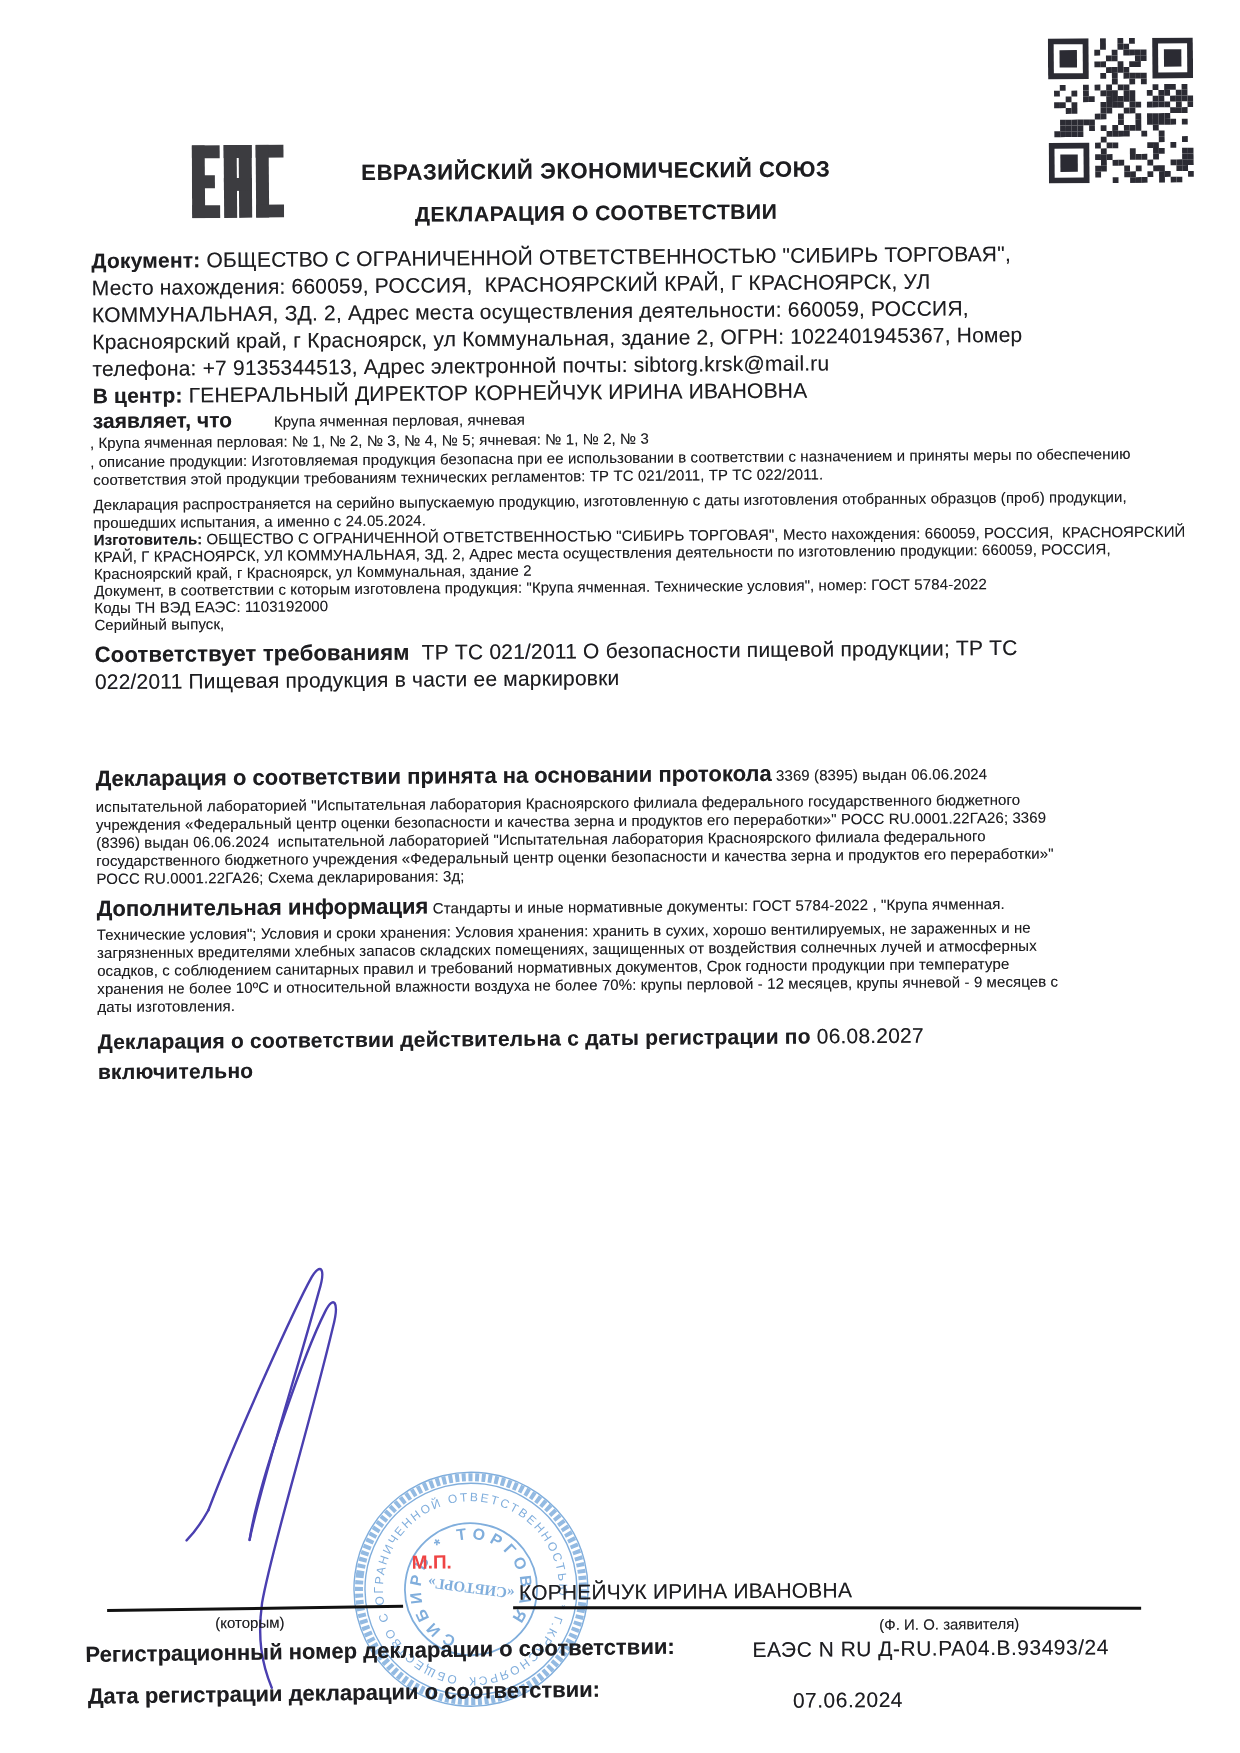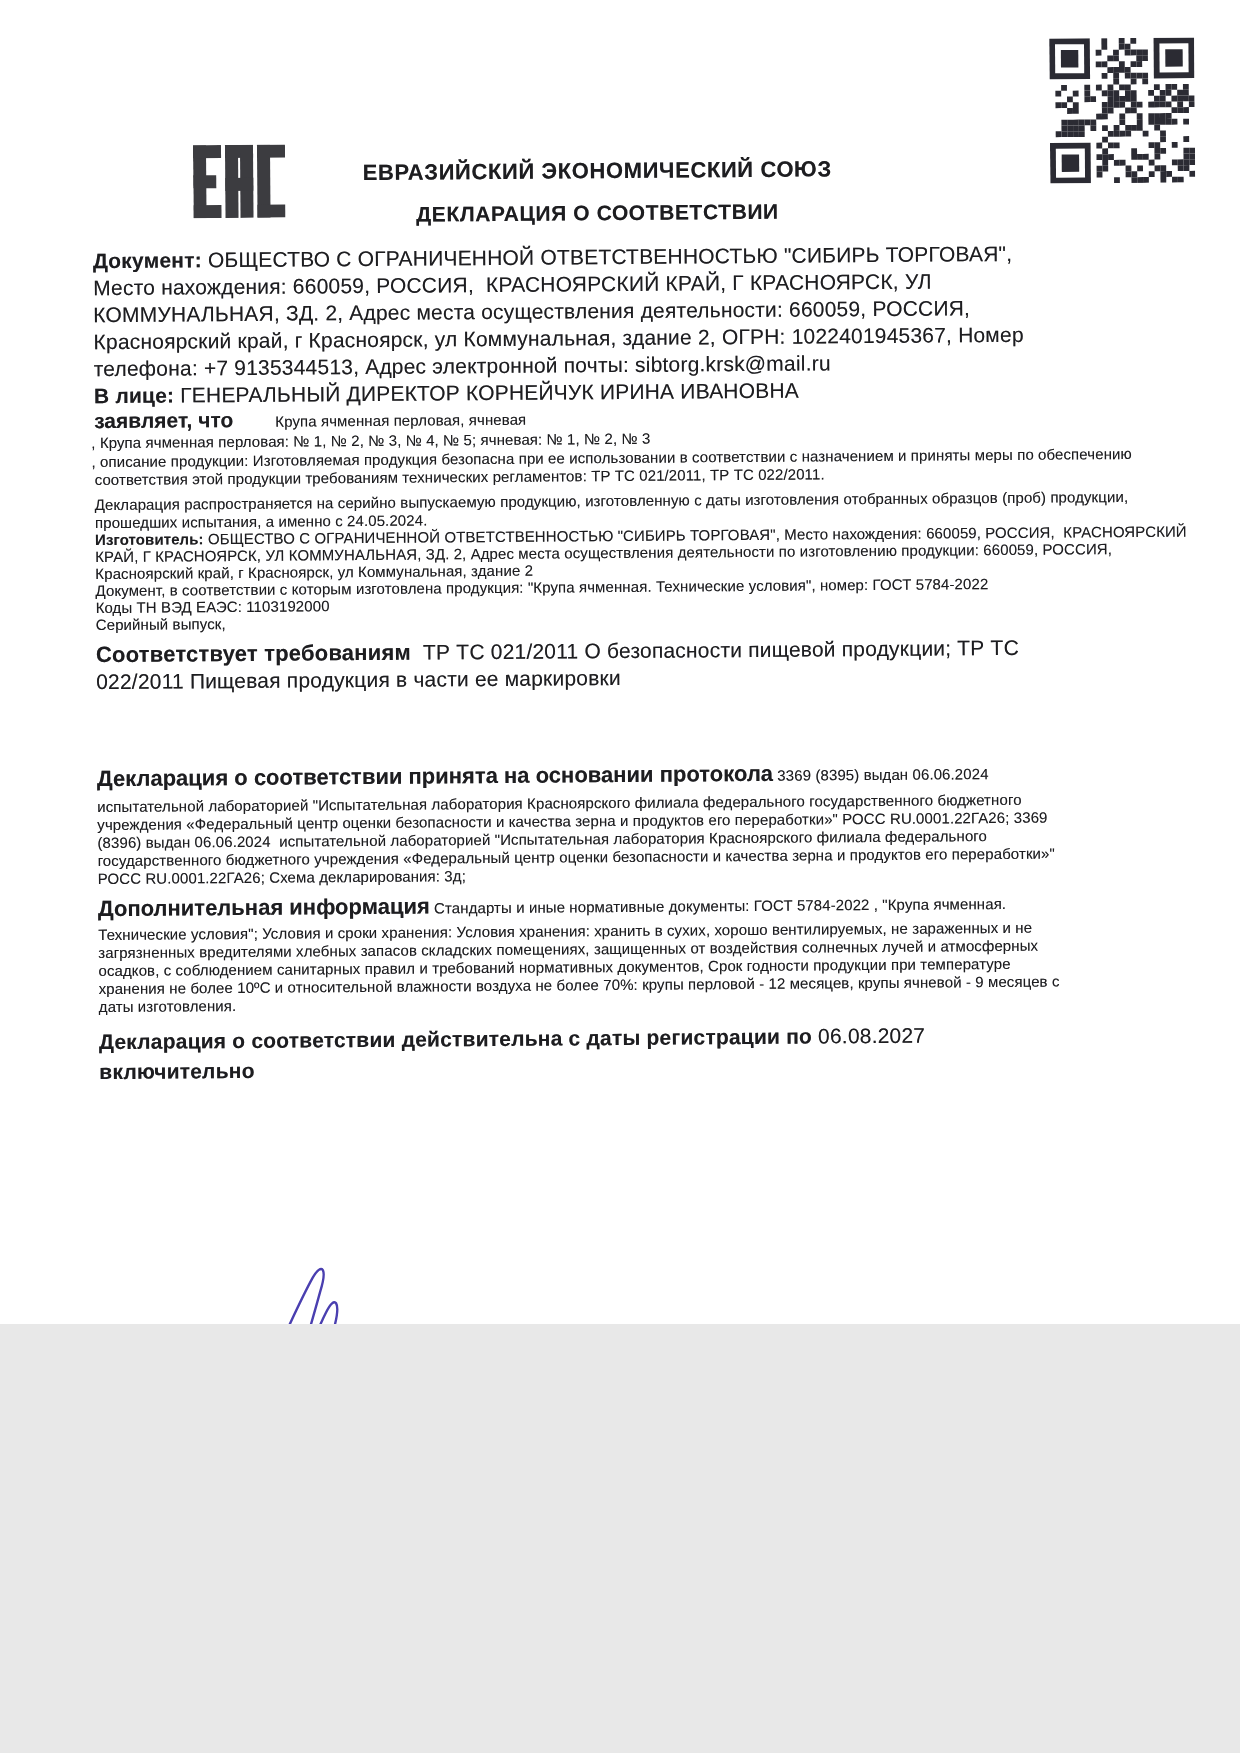--- a/index.html
+++ b/index.html
@@ -1,16 +1,16 @@
 <!DOCTYPE html>
 <html><head>
 <meta charset="utf-8">
 <style>
   html,body{margin:0;padding:0;background:#e8e8e8;}
-  .page{position:relative;width:1240px;height:1324px;background:#ffffff;overflow:hidden;
+  .page{position:relative;width:1240px;height:1753px;background:#ffffff;overflow:hidden;
         font-family:"Liberation Sans","DejaVu Sans",sans-serif;color:#1d1d20;}
   .skew{position:absolute;inset:0;transform:rotate(-0.45deg);transform-origin:50% 40%;}
   .line{position:absolute;white-space:pre;text-shadow:0 0 .5px rgba(20,20,25,.45);}
   .big{font-size:21px;letter-spacing:.2px;}
   .small{font-size:15px;letter-spacing:.1px;}
   .bold{font-weight:bold;}
   .hlead{font-size:22px;font-weight:bold;}
   .titles{position:absolute;left:95px;top:158px;width:1010px;text-align:center;}
   .title1{font-size:22px;font-weight:bold;letter-spacing:.6px;text-shadow:0 0 .5px rgba(20,20,25,.5);}
   .title2{font-size:21px;font-weight:bold;letter-spacing:.6px;margin-top:17px;text-shadow:0 0 .5px rgba(20,20,25,.5);}
@@ -255,21 +255,21 @@
   <div class="titles">
     <div class="title1">ЕВРАЗИЙСКИЙ ЭКОНОМИЧЕСКИЙ СОЮЗ</div>
     <div class="title2">ДЕКЛАРАЦИЯ О СООТВЕТСТВИИ</div>
   </div>
 
   <div class="line big" style="left:95px;top:245px;"><span class="bold">Документ:</span><span> ОБЩЕСТВО С ОГРАНИЧЕННОЙ ОТВЕТСТВЕННОСТЬЮ "СИБИРЬ ТОРГОВАЯ",</span></div>
   <div class="line big" style="left:95px;top:272px;">Место нахождения: 660059, РОССИЯ,  КРАСНОЯРСКИЙ КРАЙ, Г КРАСНОЯРСК, УЛ</div>
   <div class="line big" style="left:95px;top:299px;">КОММУНАЛЬНАЯ, ЗД. 2, Адрес места осуществления деятельности: 660059, РОССИЯ,</div>
   <div class="line big" style="left:95px;top:326px;">Красноярский край, г Красноярск, ул Коммунальная, здание 2, ОГРН: 1022401945367, Номер</div>
   <div class="line big" style="left:95px;top:353px;">телефона: +7 9135344513, Адрес электронной почты: sibtorg.krsk@mail.ru</div>
-  <div class="line big" style="left:95px;top:380px;"><span class="bold">В лице:</span><span> ГЕНЕРАЛЬНЫЙ ДИРЕКТОР КОРНЕЙЧУК ИРИНА ИВАНОВНА</span></div>
+  <div class="line big" style="left:95px;top:380px;"><span class="bold">В центр:</span><span> ГЕНЕРАЛЬНЫЙ ДИРЕКТОР КОРНЕЙЧУК ИРИНА ИВАНОВНА</span></div>
 
   <div class="line" style="left:95px;top:405px;"><span class="bold" style="font-size:21px;">заявляет, что</span><span class="small" style="margin-left:42px;">Крупа ячменная перловая, ячневая</span></div>
   <div class="line small" style="left:92px;top:430px;">, Крупа ячменная перловая: № 1, № 2, № 3, № 4, № 5; ячневая: № 1, № 2, № 3</div>
   <div class="line small" style="left:92px;top:449px;">, описание продукции: Изготовляемая продукция безопасна при ее использовании в соответствии с назначением и приняты меры по обеспечению</div>
   <div class="line small" style="left:95px;top:467px;">соответствия этой продукции требованиям технических регламентов: ТР ТС 021/2011, ТР ТС 022/2011.</div>
 
   <div class="line small" style="left:95px;top:492px;">Декларация распространяется на серийно выпускаемую продукцию, изготовленную с даты изготовления отобранных образцов (проб) продукции,</div>
   <div class="line small" style="left:95px;top:510px;">прошедших испытания, а именно с 24.05.2024.</div>
   <div class="line small" style="left:95px;top:527px;"><span class="bold">Изготовитель:</span><span> ОБЩЕСТВО С ОГРАНИЧЕННОЙ ОТВЕТСТВЕННОСТЬЮ "СИБИРЬ ТОРГОВАЯ", Место нахождения: 660059, РОССИЯ,  КРАСНОЯРСКИЙ</span></div>
   <div class="line small" style="left:95px;top:544px;">КРАЙ, Г КРАСНОЯРСК, УЛ КОММУНАЛЬНАЯ, ЗД. 2, Адрес места осуществления деятельности по изготовлению продукции: 660059, РОССИЯ,</div>

